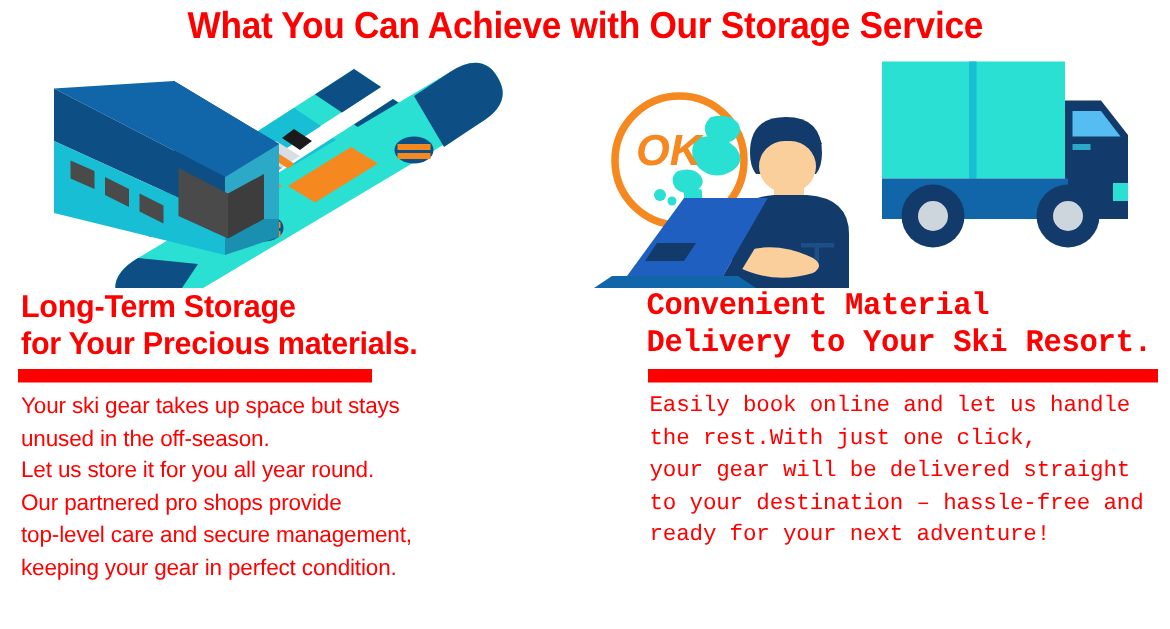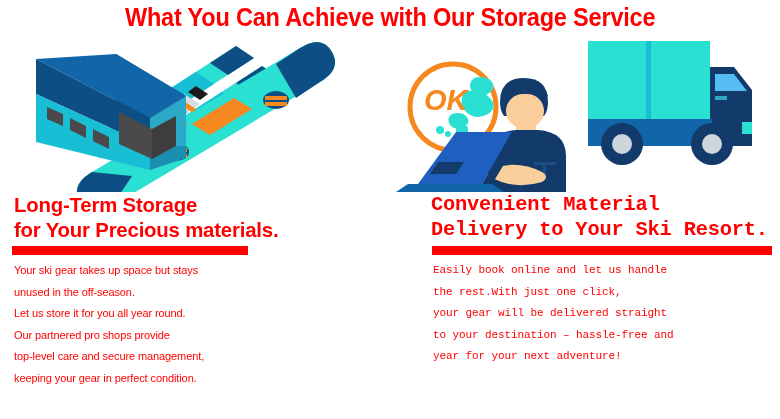--- a/index.html
+++ b/index.html
@@ -86,21 +86,21 @@
   .rule {
     height: 9px;
     background: #ff0000;
     margin-top: 4px;
   }
   .col-left .rule  { margin-left: 2px; width: 236px; }
   .col-right .rule { margin-left: 7px; width: 340px; }
 
   .body-text {
     color: #ff0000;
-    font-size: 11px;
+    font-size: 15px;
     line-height: 21.5px;
     white-space: pre-line;
     margin-top: 5px;
     letter-spacing: -0.1px;
   }
   .col-left .body-text  { margin-left: 4px; }
   .col-right .body-text { margin-left: 8px; }
 </style>
 </head>
 <body>
@@ -244,16 +244,16 @@
   </div>
 
   <div class="col col-right">
     <div class="heading">Convenient Material
 Delivery to Your Ski Resort.</div>
     <div class="rule"></div>
     <div class="body-text">Easily book online and let us handle
 the rest.With just one click,
 your gear will be delivered straight
 to your destination – hassle-free and
-year for your next adventure!</div>
+ready for your next adventure!</div>
   </div>
 
 </div>
 
 </body></html>

